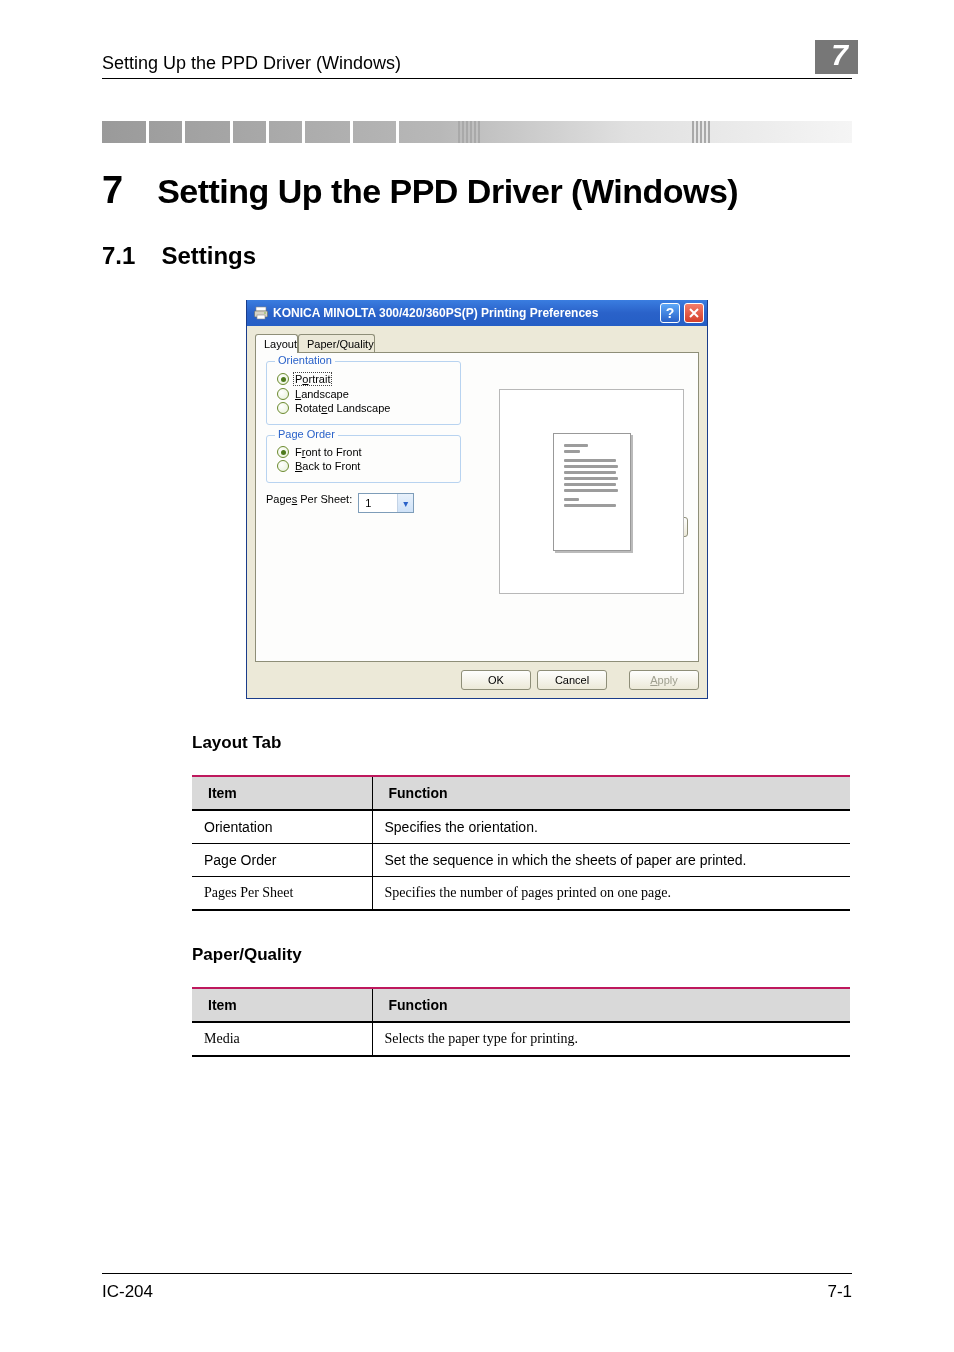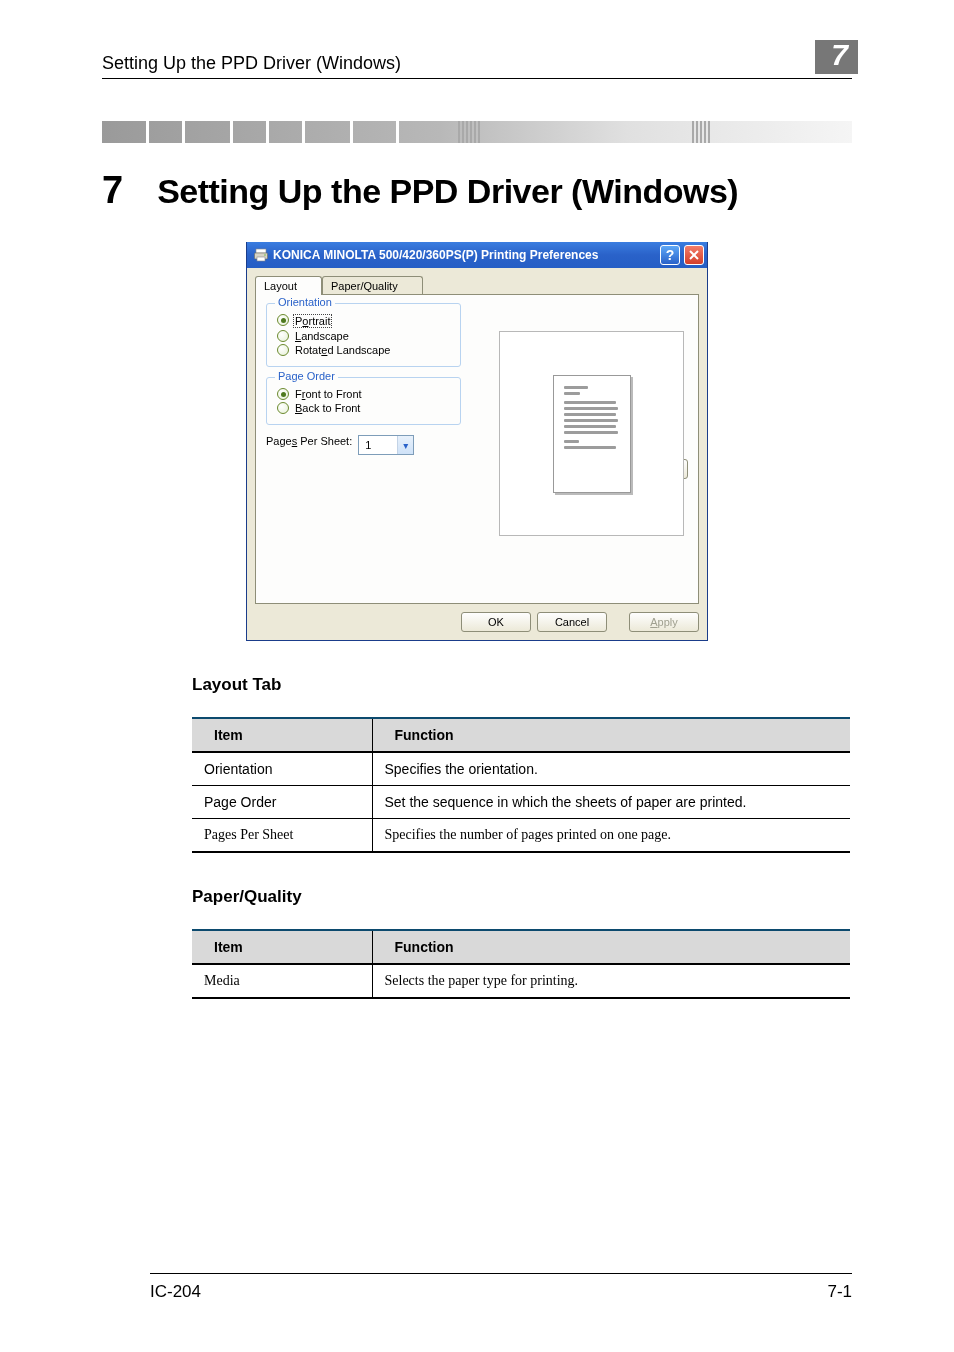--- a/index.html
+++ b/index.html
@@ -120,21 +120,21 @@
   .winbtn.close { background: linear-gradient(180deg,#f37d6a,#d43f2a); font-size: 14px; }
   .dlg-body {
     padding: 8px 8px 8px 8px;
   }
   .tabstrip {
     display: flex;
     align-items: flex-end;
     margin-bottom: -1px;
   }
   .tab {
-    padding: 3px 24px 3px 8px;
+    padding: 3px 0 3px 8px;
     border: 1px solid #8e8e78;
     border-bottom: none;
     background: #ece9d8;
     border-radius: 3px 3px 0 0;
     margin-right: 0;
   }
   .tab.active {
     background: #fdfdfc;
     position: relative;
     z-index: 2;
@@ -157,21 +157,21 @@
   .legend {
     position: absolute;
     top: -8px; left: 8px;
     background: #fdfdfc;
     padding: 0 3px;
     color: #2a62c9;
     font-size: 11px;
   }
   .radio-row {
     display: flex;
-    align-items: flex-start;
+    align-items: center;
     gap: 6px;
     margin: 2px 0;
   }
   .radio-outer {
     width: 12px; height: 12px;
     border-radius: 50%;
     border: 1px solid #6b8a2e;
     background: radial-gradient(circle at 35% 35%, #fff, #e6f0d6);
     display: flex; align-items: center; justify-content: center;
   }
@@ -261,41 +261,40 @@
     border-collapse: collapse;
     font-size: 14px;
   }
   .doc-table th, .doc-table td {
     border-bottom: 1px solid #000;
     text-align: left;
     vertical-align: top;
   }
   .doc-table th {
     background: #d9d9d9;
-    border-top: 2px solid #0c4a6e;
+    border-top: 2px solid #be185d;
     border-bottom: 2px solid #000;
     font-weight: 700;
-    padding: 8px 22px;
+    padding: 8px 16px;
   }
   .doc-table td {
     padding: 8px 12px;
   }
   .doc-table .col-item { width: 180px; }
   .doc-table tr:last-child td { border-bottom: 2px solid #000; font-family: Liberation Serif, serif; }
   .doc-table .vline { border-right: 1px solid #000; }
 
   .footer-row {
     position: absolute;
     left: 102px; right: 102px;
     bottom: 50px;
     border-top: 1.5px solid #000;
     padding-top: 8px;
     display: flex; justify-content: space-between;
     font-size: 17px;
-    margin-left: 48px;
   }
 </style>
 </head>
 <body>
 
 <div class="page">
 
   <div class="header-row">
     <div class="header-title">Setting Up the PPD Driver (Windows)</div>
     <div class="chapter-badge">7</div>
@@ -324,32 +323,36 @@
         <span></span>
         <span></span>
       </div>
   </div>
 
   <div class="h1-row">
     <div class="h1-num">7</div>
     <div class="h1-text">Setting Up the PPD Driver (Windows)</div>
   </div>
 
+  <div class="h2-row">
+    <div class="h2-num">7.1</div>
+    <div class="h2-text">Settings</div>
+  </div>
 
   <div class="dialog">
     <div class="titlebar">
       <span class="printer-icon">
         <svg width="16" height="16" viewBox="0 0 16 16">
           <rect x="3" y="2" width="10" height="4" fill="#fff" stroke="#888" stroke-width="0.6"></rect>
           <rect x="1.5" y="6" width="13" height="6" rx="1" fill="#d7d3c6" stroke="#6b6b5a" stroke-width="0.6"></rect>
           <rect x="4" y="10" width="8" height="4" fill="#fff" stroke="#888" stroke-width="0.6"></rect>
           <circle cx="12" cy="8" r="0.8" fill="#7bbf3f"></circle>
         </svg>
       </span>
-      <span class="titlebar-text">KONICA MINOLTA 500/420/360PS(P) Printing Preferences</span>
+      <span class="titlebar-text">KONICA MINOLTA 300/420/360PS(P) Printing Preferences</span>
       <span class="winbtn help">?</span>
       <span class="winbtn close">
         <svg width="10" height="10" viewBox="0 0 10 10">
             <path d="M1 1 L9 9 M9 1 L1 9" stroke="#fff" stroke-width="2"></path>
           </svg>
       </span>
     </div>
 
     <div class="dlg-body">
       <div class="tabstrip">

